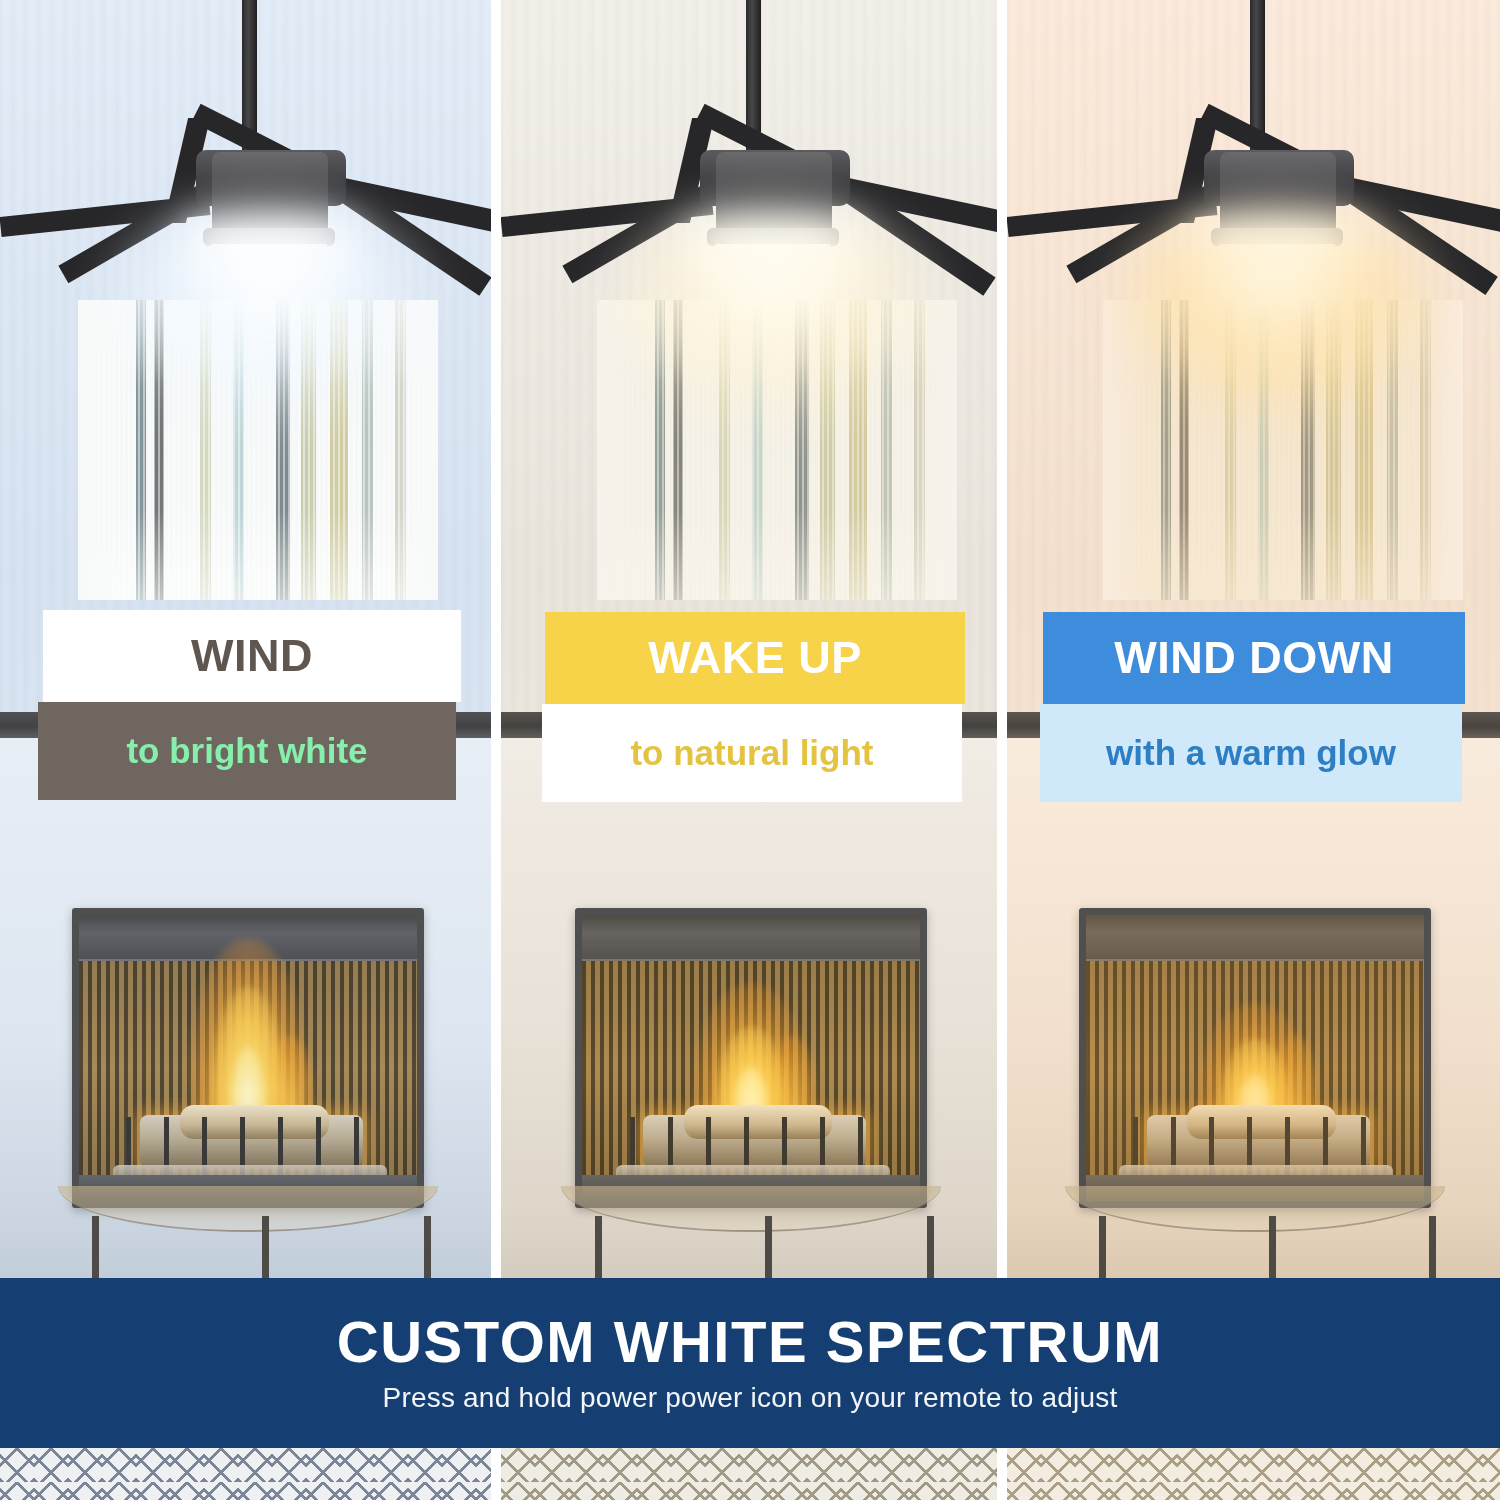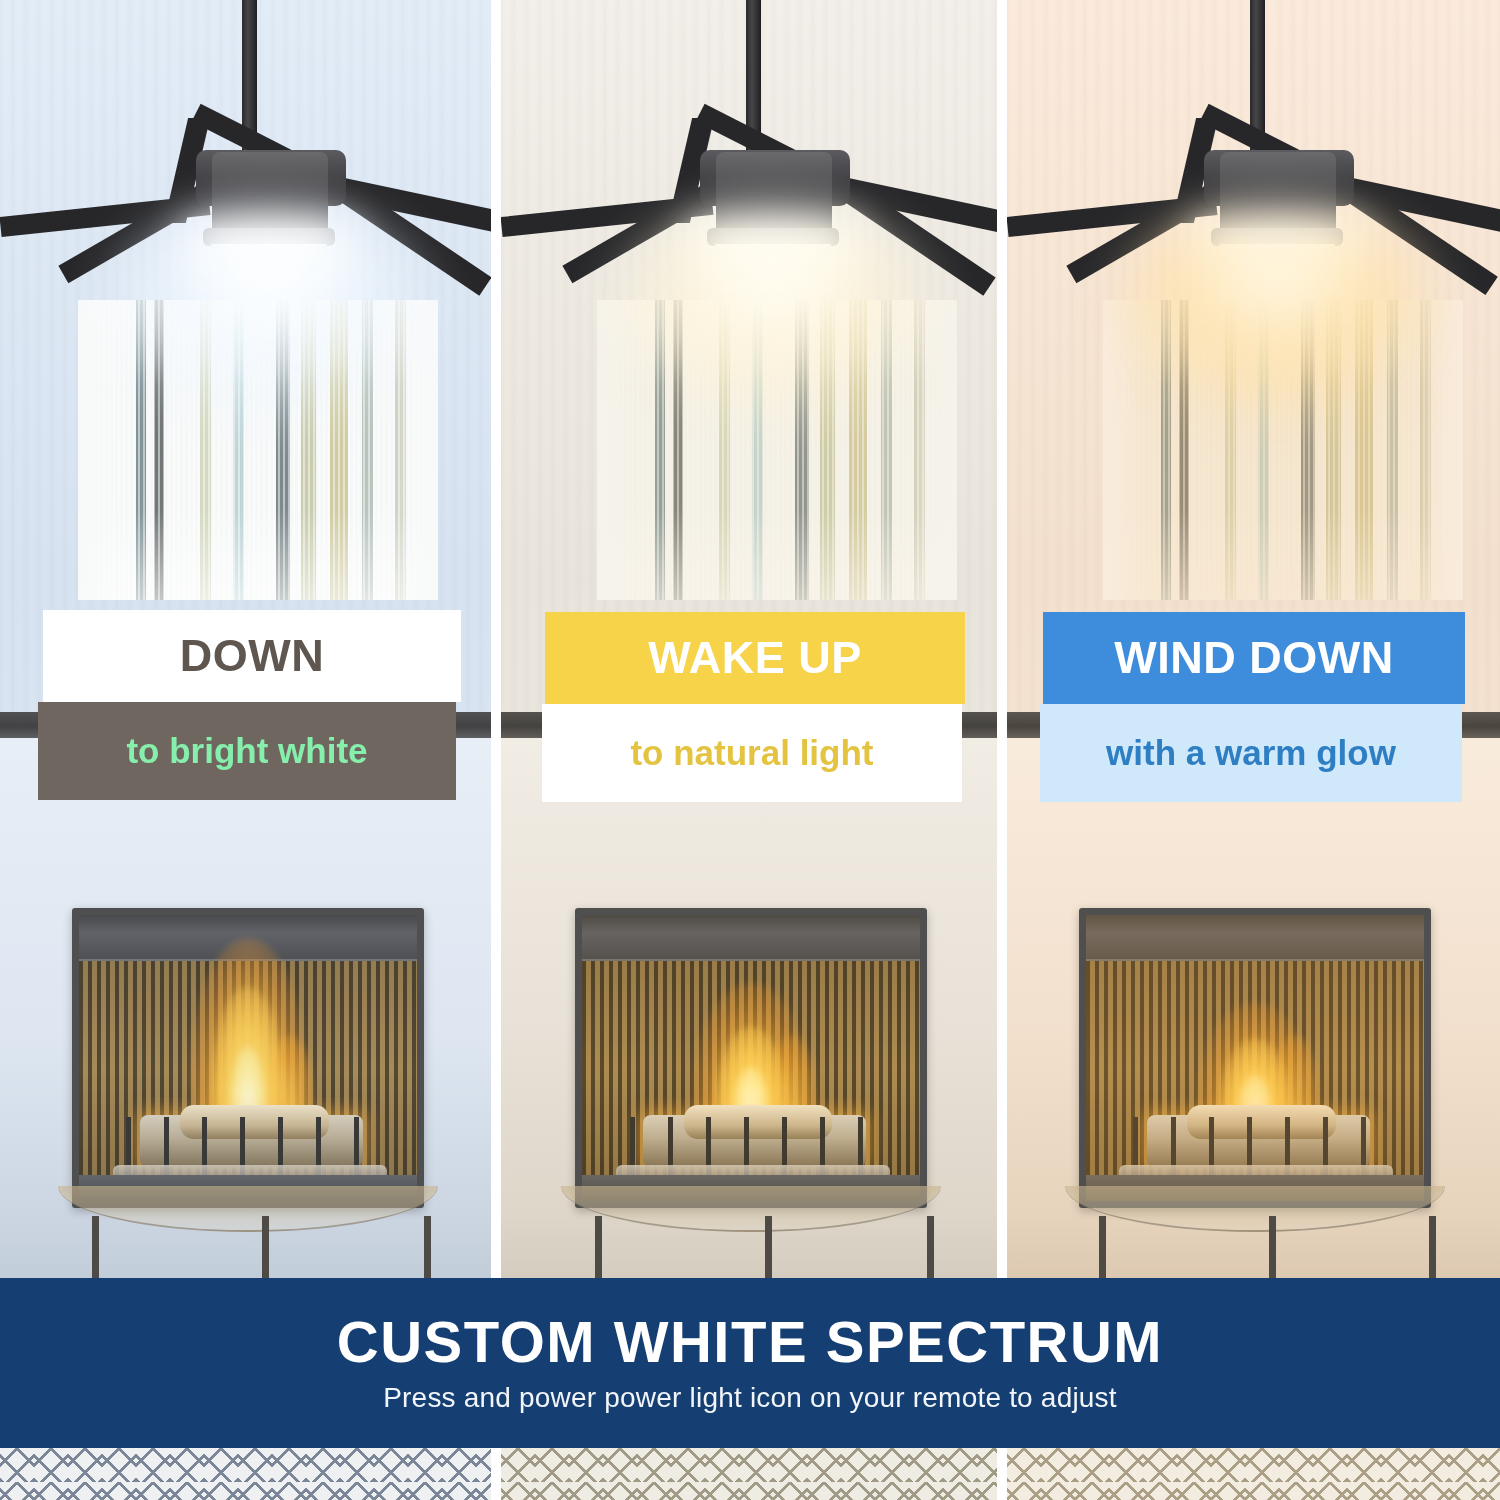--- a/index.html
+++ b/index.html
@@ -353,21 +353,21 @@
       </div>
       <div class="fp-glasstop" style="left:58px;"></div>
       <div class="leg" style="left:92px;"></div>
       <div class="leg" style="left:262px;"></div>
       <div class="leg" style="left:422px;"></div>
     </div>
   </div>
 
   <div class="callout c1">
     <div class="box-title">
-      <span>DOWN</span>
+      <span>WIND</span>
     </div>
     <div class="box-sub">
       <span>to bright white</span>
     </div>
   </div>
 
   <div class="callout c2">
     <div class="box-title">
       <span>WAKE UP</span>
     </div>
@@ -380,21 +380,21 @@
     <div class="box-title">
       <span>WIND DOWN</span>
     </div>
     <div class="box-sub">
       <span>with a warm glow</span>
     </div>
   </div>
 
   <div class="banner">
     <div class="banner-title">CUSTOM WHITE SPECTRUM</div>
-    <div class="banner-sub">Press and power power light icon on your remote to adjust</div>
+    <div class="banner-sub">Press and hold power power icon on your remote to adjust</div>
   </div>
 
   <div class="rug">
     <div class="rugcell r1">
         <div class="rugpat"></div>
       </div>
     <div class="rugsep"></div>
     <div class="rugcell r2">
         <div class="rugpat"></div>
       </div>

